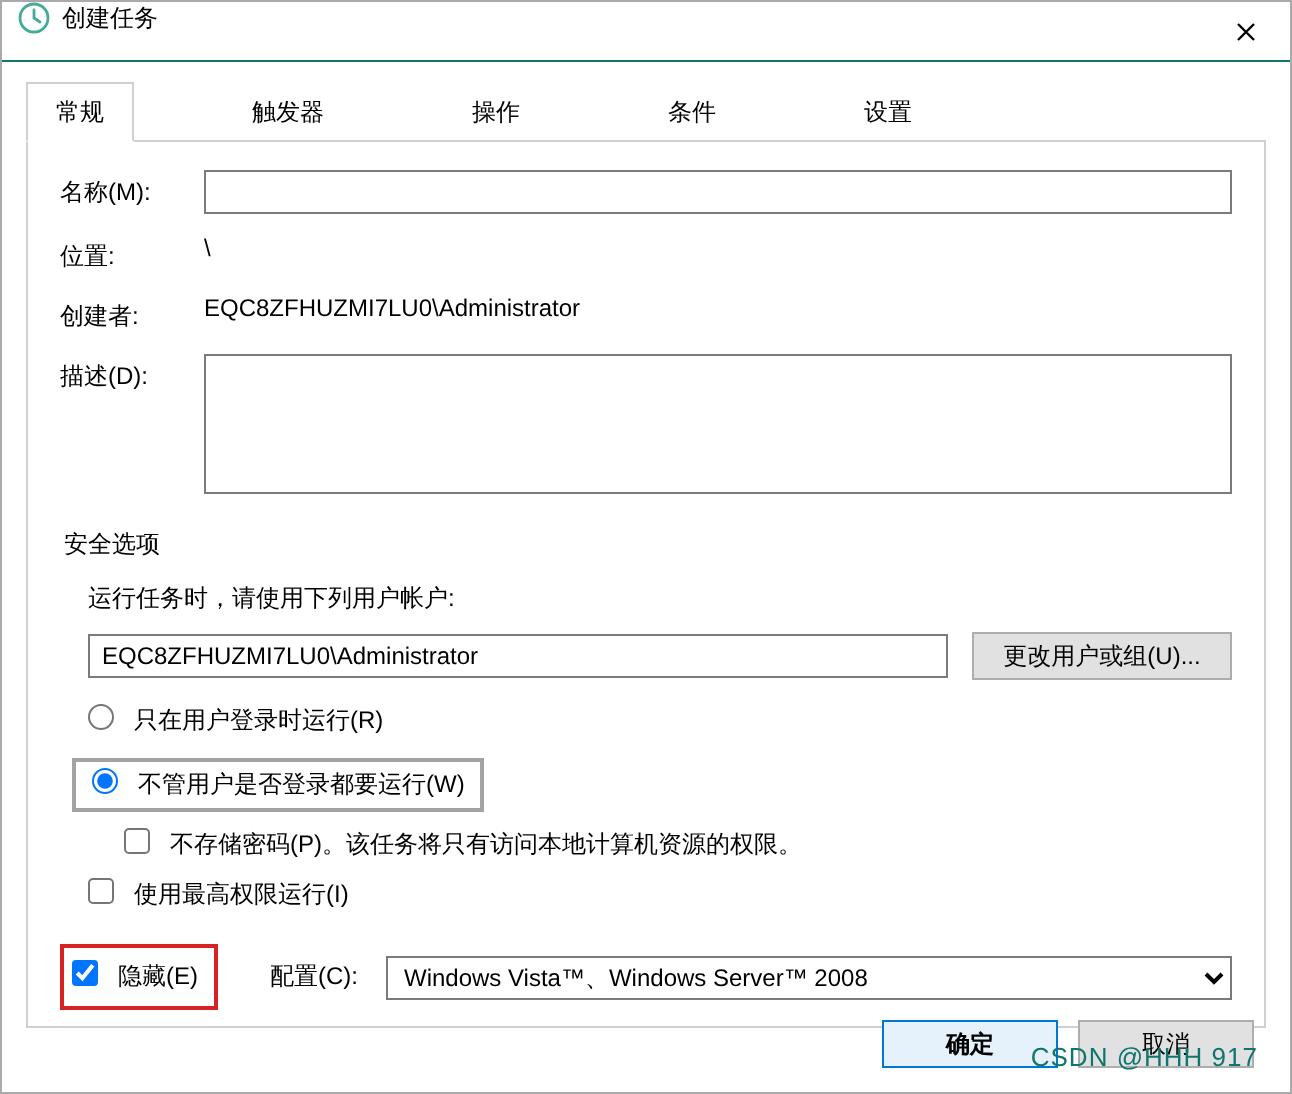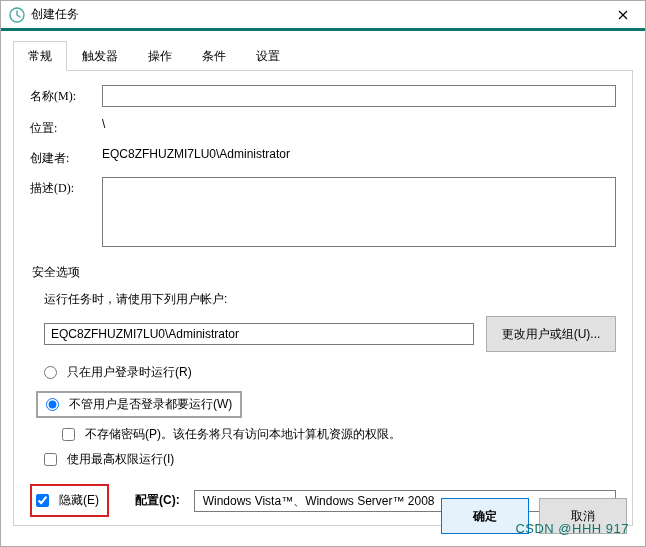--- a/index.html
+++ b/index.html
@@ -14,23 +14,23 @@
     position: relative;
     width: 646px;
     height: 547px;
     background: #fff;
     border: 1px solid #aaa;
     margin: 0 auto;
   }
   .titlebar {
     height: 30px;
     display: flex;
-    align-items: center;
+    align-items: flex-start;
     padding: 0 0 0 8px;
-    border-bottom: 3px solid #0f766e;
+    border-bottom: 1px solid #0f766e;
     background: #fff;
   }
   .title-icon {
     width: 16px; height: 16px;
     margin-right: 6px;
   }
   .title-text { flex: 1; font-size: 12px; }
   .close-btn {
     width: 45px; height: 29px;
     display: flex; align-items: center; justify-content: center;
@@ -39,20 +39,21 @@
   .close-btn svg { width:10px; height:10px; }
   .content {
     position: relative;
     padding: 10px 12px 12px 12px;
     height: calc(100% - 30px);
   }
   .tabstrip {
     display: flex;
     border-bottom: 1px solid #d0d0d0;
     margin-bottom: 0;
+    gap: 44px;
   }
   .tab {
     padding: 6px 14px 5px 14px;
     border: 1px solid transparent;
     border-bottom: none;
     cursor: pointer;
     position: relative;
   }
   .tab.active {
     border: 1px solid #d0d0d0;
@@ -66,21 +67,20 @@
     padding: 14px 16px 8px 16px;
   }
   .row {
     display: flex;
     align-items: flex-start;
     margin-bottom: 10px;
   }
   .row-label {
     width: 72px;
     padding-top: 3px;
-    font-family: Liberation Serif, serif;
   }
   .row-value { flex: 1; }
   .text-input {
     width: 100%;
     height: 22px;
     border: 1px solid #7a7a7a;
     padding: 0 4px;
     font: inherit;
   }
   .textarea {
@@ -102,31 +102,31 @@
     display: flex; align-items: center; gap: 12px; margin-bottom: 12px;
   }
   .user-box {
     flex: 1;
     height: 22px;
     border: 1px solid #7a7a7a;
     padding: 3px 6px;
     background: #fff;
   }
   .btn {
-    height: 36px;
+    height: 24px;
     min-width: 78px;
     padding: 0 12px;
     border: 1px solid #adadad;
     background: #e1e1e1;
     font: inherit;
     cursor: pointer;
   }
   .btn.primary { border-color:#0078d7; background:#e5f1fb;font-weight:bold; }
   .radio-row, .check-row {
-    display: flex; align-items: center;
+    display: flex; align-items: flex-start;
     margin-bottom: 8px;
     gap: 6px;
   }
   input[type=radio], input[type=checkbox] {
     margin: 0 4px 0 0;
     width: 13px; height: 13px;
   }
   .highlight-red {
     border: 2px solid #a3a3a3;
     padding: 3px 8px;
@@ -139,21 +139,21 @@
     gap: 8px;
     margin-top: 16px;
   }
   .hidden-box {
     border: 2px solid #d62222;
     padding: 6px 8px 6px 4px;
     display: inline-flex;
     align-items: center;
     margin-right: 18px;
   }
-  .compat-label { margin-right: 6px; font-weight: bold; }
+  .compat-label { margin-right: 6px; }
   .compat-select {
     flex: 1;
     height: 22px;
     border: 1px solid #7a7a7a;
     font: inherit;
     background:#fff;
     padding: 0 4px;
   }
   .dialog-buttons {
     position: absolute;

